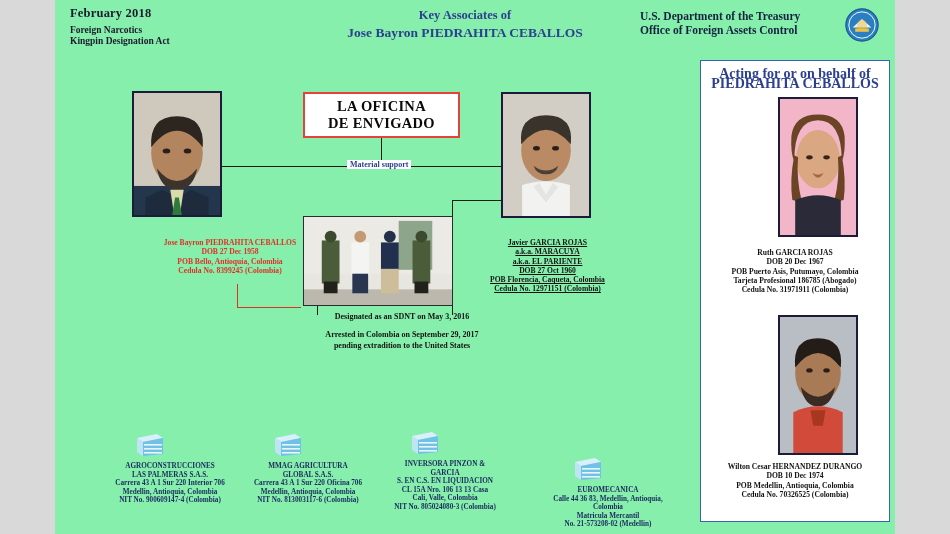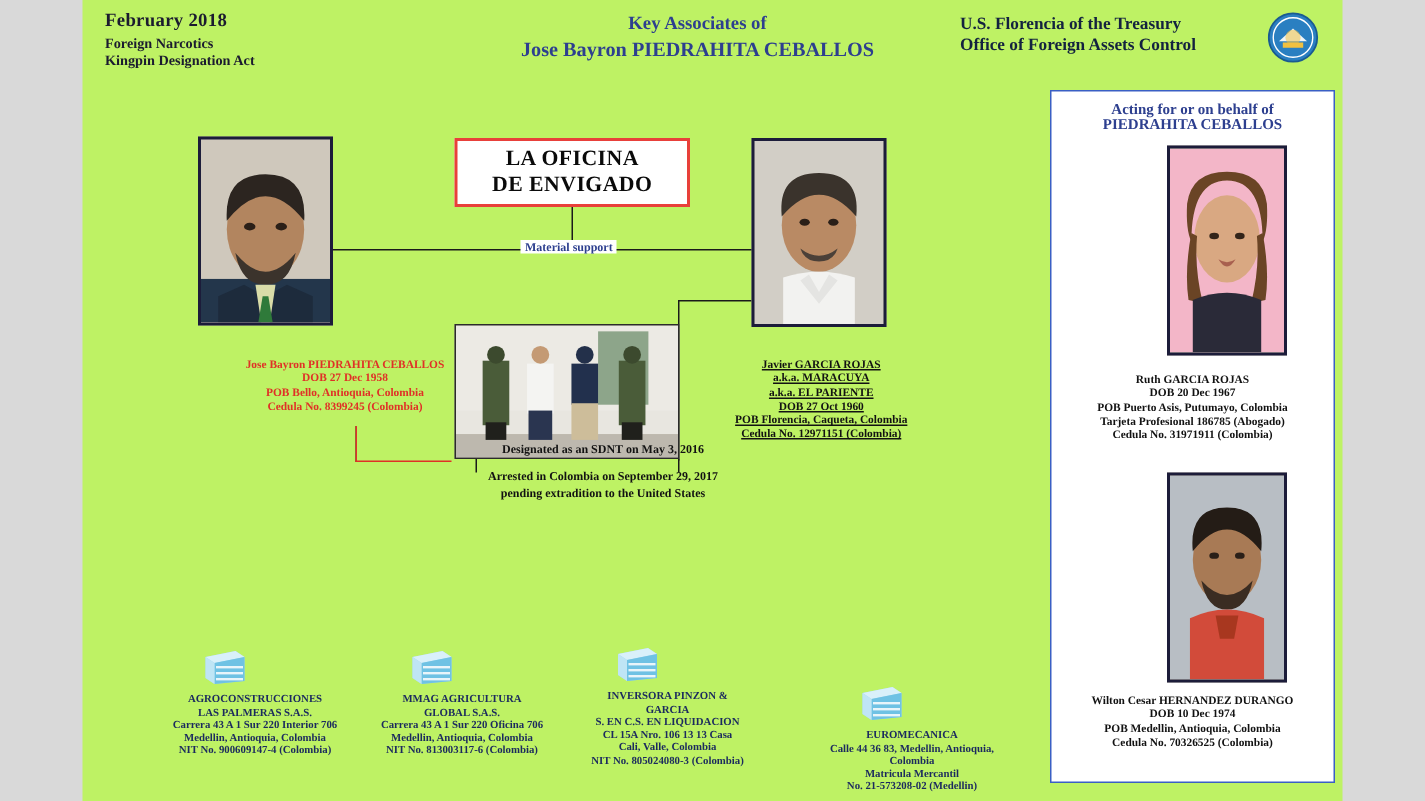--- a/index.html
+++ b/index.html
@@ -5,21 +5,21 @@
   * { box-sizing: border-box; }
   html, body { margin:0; padding:0; }
   body {
     width:950px; height:534px;
     background:#d8d8d8;
     font-family:"Liberation Serif", serif;
     overflow:hidden;
   }
   .page {
     position:absolute; left:55px; top:0; width:840px; height:534px;
-    background:#bef264;
+    background:#86efac;
   }
   .edgeL { position:absolute; left:0; top:0; width:55px; height:534px; background:#d9d9d9; }
   .edgeR { position:absolute; left:895px; top:0; width:55px; height:534px; background:#d9d9d9; }
 
   
   .hdr-left { position:absolute; left:15px; top:6px; color:#1b1b2f; }
   .hdr-left .l1 { font-size:12.5px; font-weight:bold; letter-spacing:.2px; }
   .hdr-left .l2 { font-size:9.5px; font-weight:bold; line-height:11px; margin-top:4px;}
   .hdr-title {
     position:absolute; left:240px; top:8px; width:340px; text-align:center;
@@ -57,21 +57,21 @@
     background:#fff; padding:0 3px;
   }
   .redline { position:absolute; background:#e03127; }
 
   
   .design { position:absolute; text-align:center; font-size:8px; font-weight:bold; color:#121212; line-height:11px; }
 
   
   .rpanel { position:absolute; left:645px; top:60px; width:190px; height:462px;
             border:1.2px solid #3a5fc4; background:#fff; }
-  .rpanel-hd { text-align:center; color:#2d3f8f; font-weight:bold; font-size:10px;
+  .rpanel-hd { text-align:center; color:#2d3f8f; font-weight:bold; font-size:14px;
                line-height:10px; padding-top:8px; }
 
   
   .cpanel { position:absolute; left:18px; top:382px; width:610px; height:140px;
             border:1.2px solid #3a5fc4; background:#fff; }
   .cpanel-hd { text-align:center; color:#2d3f8f; font-weight:bold; font-size:9.5px; padding-top:18px; }
   .company { position:absolute; width:150px; text-align:center; }
   .company .cname { font-size:7.2px; font-weight:bold; color:#1b2a5e; line-height:8.6px;margin-left:40px; }
   .bldg { display:block; margin:0 auto 4px; }
 </style>
@@ -91,21 +91,21 @@
     </div>
   </div>
 
   <div class="hdr-title">
     <div class="t1">Key Associates of</div>
     <div class="t2">Jose Bayron PIEDRAHITA CEBALLOS</div>
   </div>
 
   <div class="hdr-right">
     <div class="rtxt">
-      <div>U.S. Florencia of the Treasury</div>
+      <div>U.S. Department of the Treasury</div>
       <div>Office of Foreign Assets Control</div>
     </div>
     <svg class="seal" viewBox="0 0 40 40">
       <circle cx="20" cy="20" r="19" fill="#2a7fc1"></circle>
       <circle cx="20" cy="20" r="15.5" fill="#2a7fc1" stroke="#ffffff" stroke-width="1.1"></circle>
       <path d="M9 23 L20 13 L31 23 Z" fill="#ffffff" opacity=".92"></path>
       <path d="M12 24 h16 v4 h-16 z" fill="#f0c040"></path>
       <circle cx="20" cy="20" r="6" fill="#f0c040" opacity=".55"></circle>
       <circle cx="20" cy="20" r="19" fill="none" stroke="#1a5b91" stroke-width="1.4"></circle>
     </svg>
@@ -193,21 +193,21 @@
 
       <rect x="78" y="26" width="18" height="28" fill="#22304d"></rect>
       <circle cx="87" cy="20" r="6" fill="#23304a"></circle>
       <rect x="78" y="53" width="18" height="25" fill="#cdbd9a"></rect>
 
       <rect x="110" y="24" width="18" height="44" fill="#4a5c39"></rect>
       <circle cx="119" cy="20" r="6" fill="#3c4a2e"></circle>
       <rect x="112" y="66" width="14" height="12" fill="#20201c"></rect>
     </svg>
   </div>
-  <div class="design" style="left:232px; top:294px; width:230px;">
+  <div class="design" style="left:232px; top:311px; width:230px;">
     <div>Designated as an SDNT on May 3, 2016</div>
     <div style="height:7px"></div>
     <div>Arrested in Colombia on September 29, 2017</div>
     <div>pending extradition to the United States</div>
   </div>
 
   <div class="rpanel">
     <div class="rpanel-hd">
       <div>Acting for or on behalf of</div>
       <div>PIEDRAHITA CEBALLOS</div>

